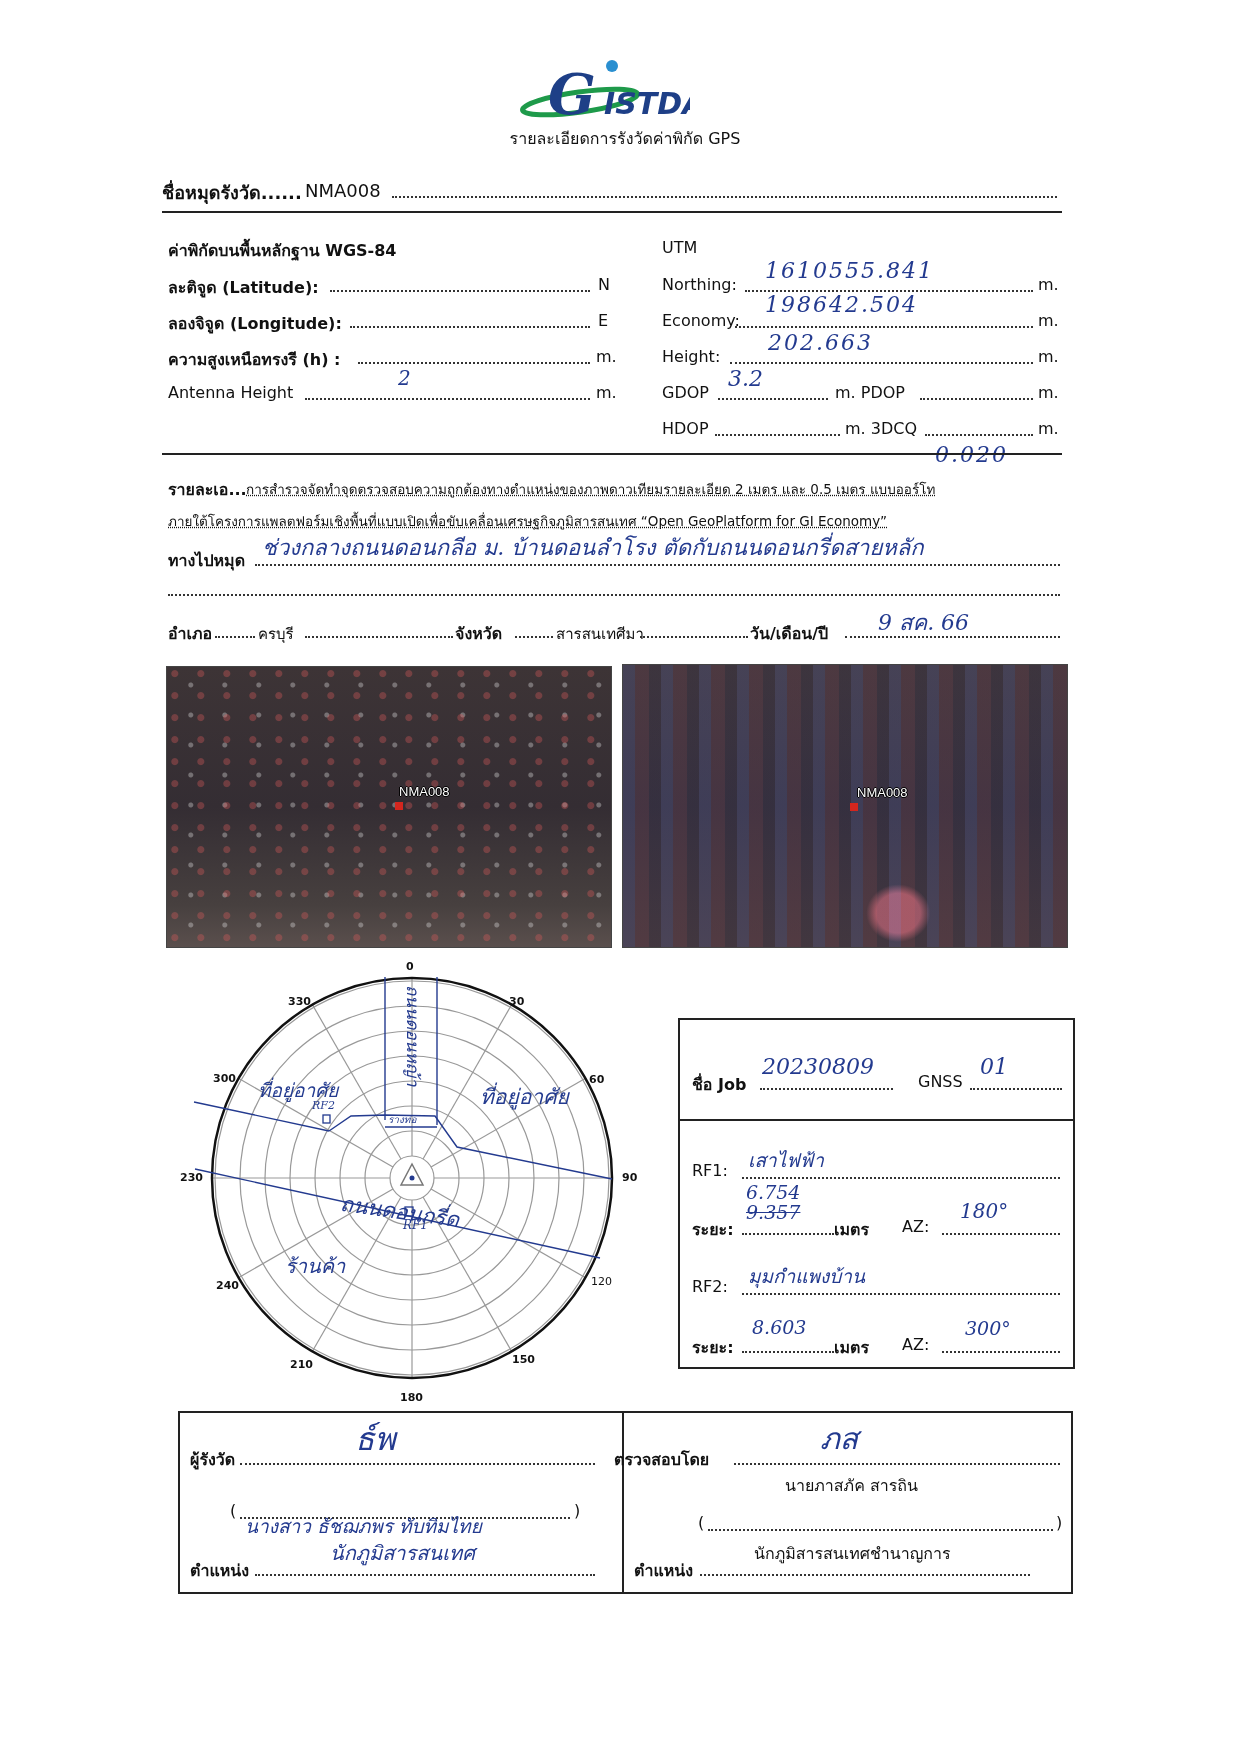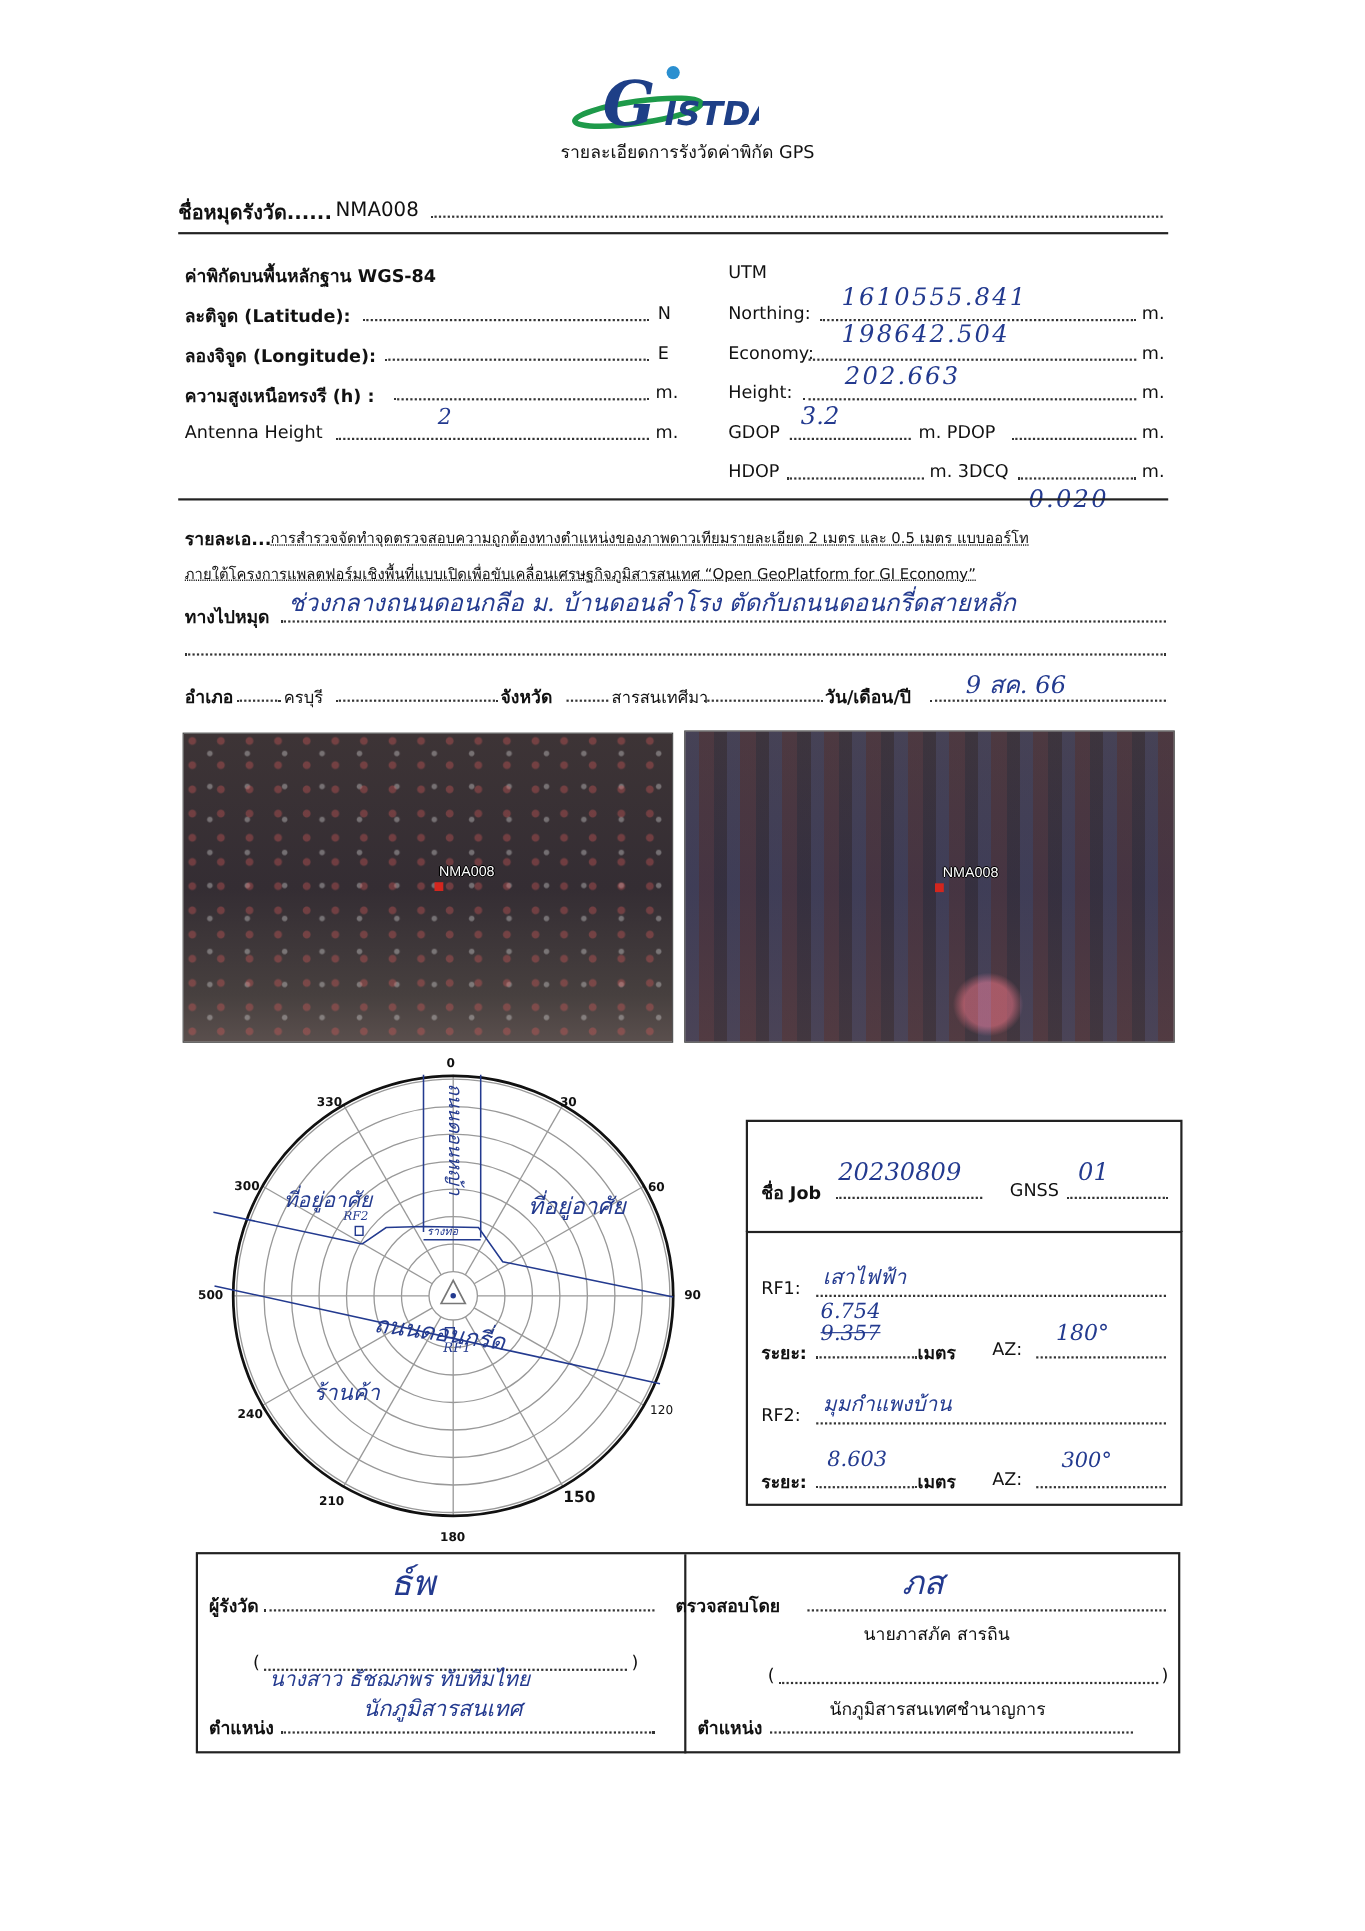--- a/index.html
+++ b/index.html
@@ -161,25 +161,25 @@
     </g>
     <rect x="143" y="160" width="7" height="8" fill="none" stroke="#233a8f" stroke-width="1.3"></rect>
     <rect x="225" y="252" width="8" height="9" fill="none" stroke="#233a8f" stroke-width="1.3"></rect>
   </svg>
   
   <div class="abs" style="left:226px;top:5px;font-size:11px;font-weight:bold;">0</div>
   <div class="abs" style="left:329px;top:40px;font-size:11px;font-weight:bold;">30</div>
   <div class="abs" style="left:409px;top:118px;font-size:11px;font-weight:bold;">60</div>
   <div class="abs" style="left:442px;top:216px;font-size:11px;font-weight:bold;">90</div>
   <div class="abs" style="left:411px;top:320px;font-size:11px;font-weight:normal;">120</div>
-  <div class="abs" style="left:332px;top:398px;font-size:14px;font-weight:bold;">150</div>
+  <div class="abs" style="left:332px;top:398px;font-size:11px;font-weight:bold;">150</div>
   <div class="abs" style="left:220px;top:436px;font-size:11px;font-weight:bold;">180</div>
   <div class="abs" style="left:110px;top:403px;font-size:11px;font-weight:bold;">210</div>
   <div class="abs" style="left:36px;top:324px;font-size:11px;font-weight:bold;">240</div>
-  <div class="abs" style="left:0px;top:216px;font-size:11px;font-weight:bold;">500</div>
+  <div class="abs" style="left:0px;top:216px;font-size:11px;font-weight:bold;">230</div>
   <div class="abs" style="left:33px;top:117px;font-size:11px;font-weight:bold;">300</div>
   <div class="abs" style="left:108px;top:40px;font-size:11px;font-weight:bold;">330</div>
   
   <div class="abs hw" style="left:220px;top:30px;font-size:17px;writing-mode:vertical-rl;">ถนนดอนหญ้า</div>
   <div class="abs hw" style="left:78px;top:120px;font-size:19px;">ที่อยู่อาศัย</div>
   <div class="abs hw" style="left:300px;top:125px;font-size:21px;">ที่อยู่อาศัย</div>
   <div class="abs hw" style="left:208px;top:157px;font-size:10px;">รางท่อ</div>
   <div class="abs hw" style="left:132px;top:144px;font-size:11px;">RF2</div>
   <div class="abs hw" style="left:160px;top:240px;font-size:21px;transform:rotate(8deg);">ถนนดอนกรี่ด</div>
   <div class="abs hw" style="left:223px;top:263px;font-size:12px;">RF1</div>

